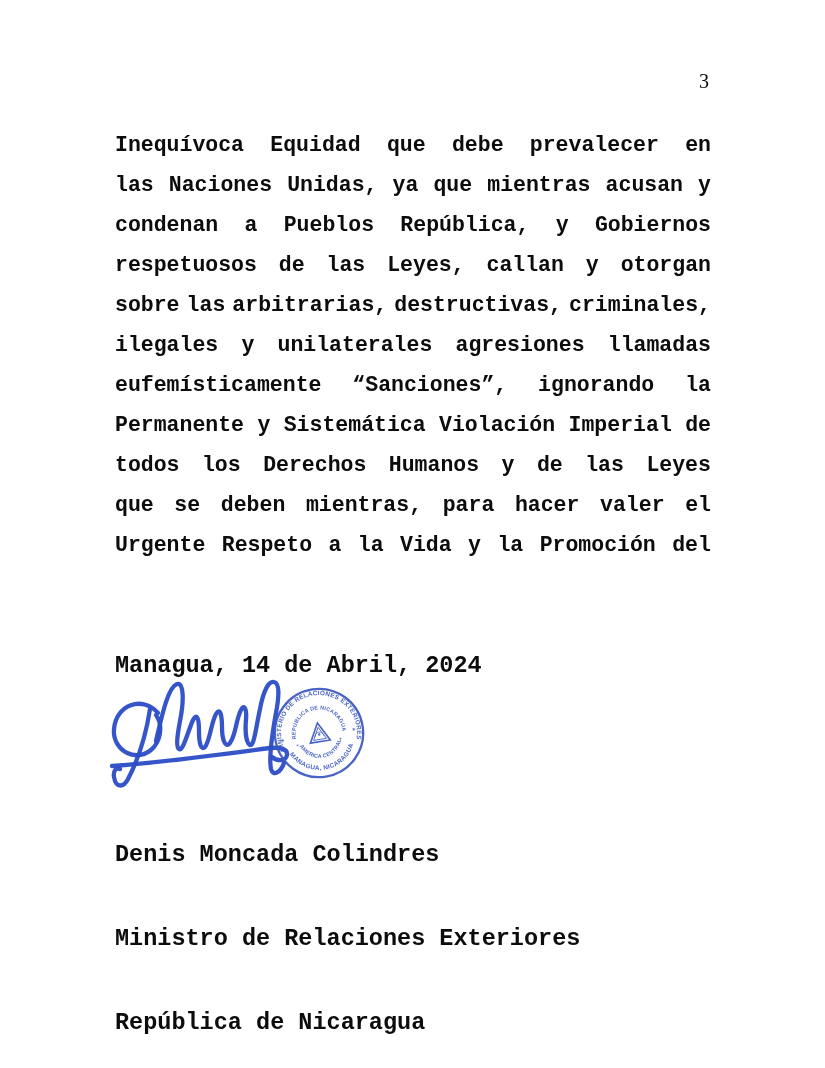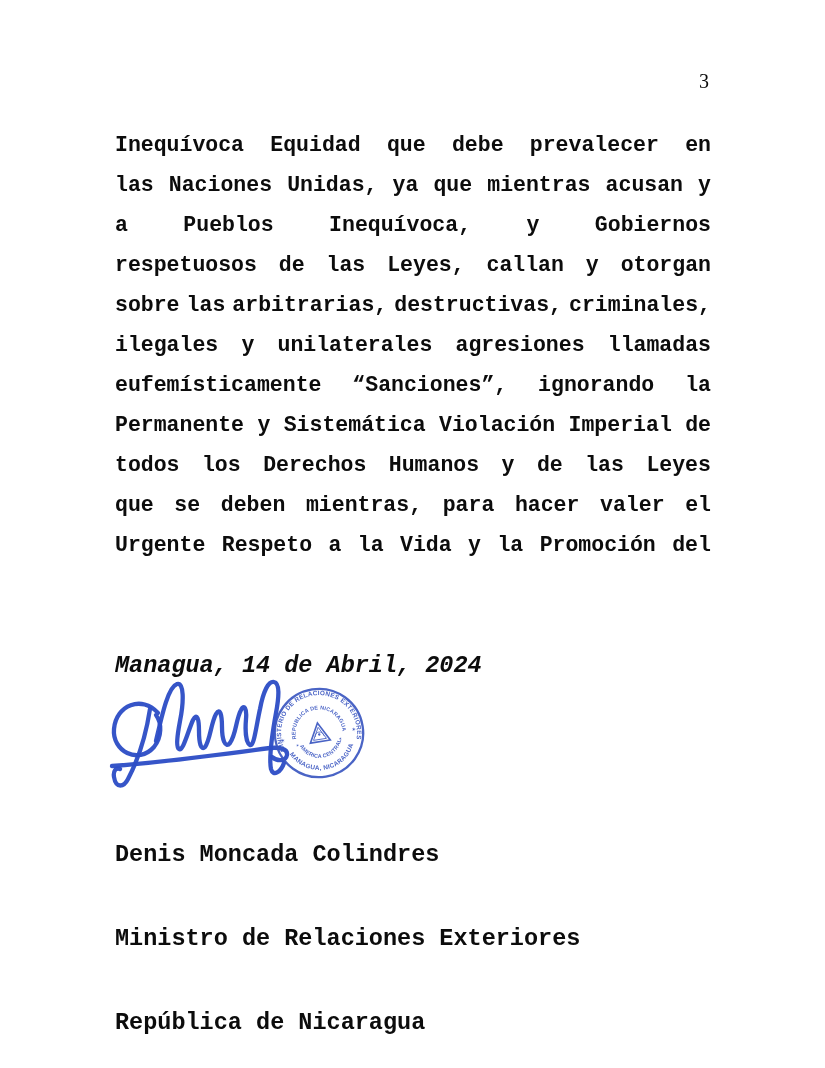--- a/index.html
+++ b/index.html
@@ -33,21 +33,20 @@
     justify-content: space-between;
     white-space: nowrap;
   }
   .dateline {
     position: absolute;
     left: 115px; top: 651px;
     font-size: 23.5px;
     font-weight: 700;
     line-height: 30px;
     white-space: pre;
-    font-style: italic;
   }
   .signature-svg {
     position: absolute;
     left: 98px; top: 675px;
     width: 196px; height: 120px;
   }
   .signature-svg path {
     fill: none;
     stroke: var(--ink, #2e4ec6);
     stroke-width: 4.3;
@@ -101,23 +100,24 @@
         <span>las</span>
         <span>Naciones</span>
         <span>Unidas,</span>
         <span>ya</span>
         <span>que</span>
         <span>mientras</span>
         <span>acusan</span>
         <span>y</span>
       </div>
       <div class="body-line just">
+        <span>condenan</span>
         <span>a</span>
         <span>Pueblos</span>
-        <span>Inequívoca,</span>
+        <span>República,</span>
         <span>y</span>
         <span>Gobiernos</span>
       </div>
       <div class="body-line just">
         <span>respetuosos</span>
         <span>de</span>
         <span>las</span>
         <span>Leyes,</span>
         <span>callan</span>
         <span>y</span>

